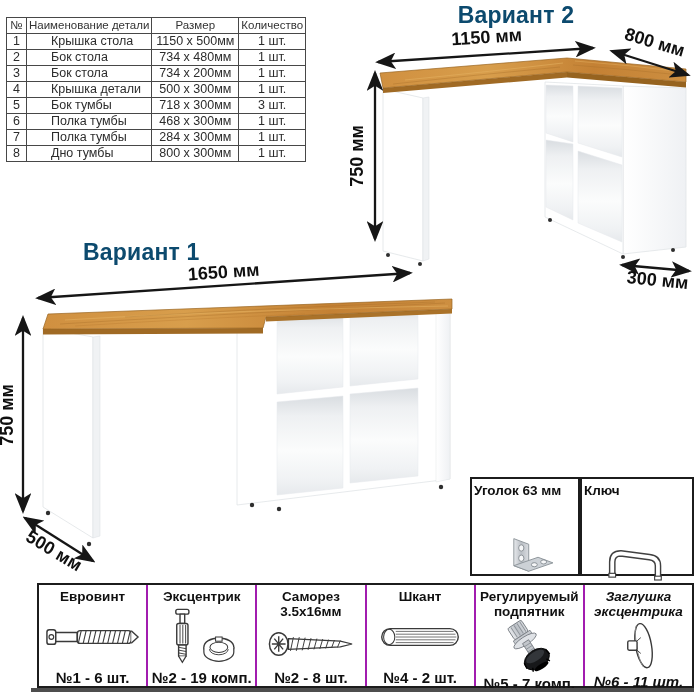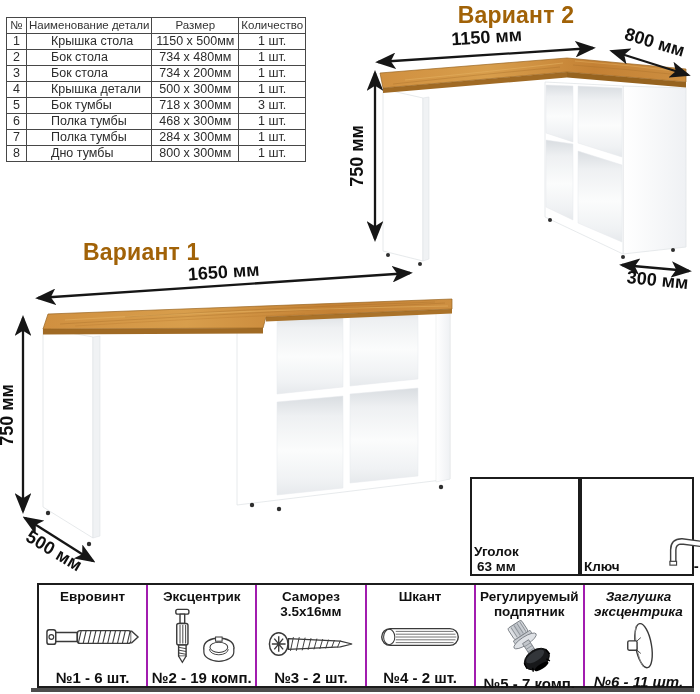--- a/index.html
+++ b/index.html
@@ -7,34 +7,34 @@
          font-family:"Liberation Sans",sans-serif;color:#222;}
 
   
   table.parts{position:absolute;left:6px;top:17px;border-collapse:collapse;table-layout:fixed;}
   .parts th,.parts td{border:1px solid #474747;font-size:12.5px;font-weight:400;color:#2c2c2c;
         height:15px;padding:0 2px;text-align:center;line-height:1.05;white-space:nowrap;overflow:hidden;}
   .parts th{font-size:11.5px;color:#333;}
   .parts td.name{text-align:left;padding-left:24px;}
 
   
-  .vtitle{position:absolute;font-size:23px;font-weight:700;color:#a16207;letter-spacing:.2px;}
+  .vtitle{position:absolute;font-size:23px;font-weight:700;color:#0c4a6e;letter-spacing:.2px;}
   #v2-title{left:335px;top:2px;width:362px;text-align:center;}
   #v1-title{left:83px;top:239px;}
 
   svg.draw{position:absolute;overflow:visible;}
   #v2-svg{left:335px;top:28px;width:362px;height:262px;}
   #v1-svg{left:5px;top:265px;width:462px;height:312px;}
 
   .dim{font-size:18px;font-weight:700;fill:#0f0f0f;}
   .dimline{stroke:#161616;stroke-width:2.3;}
 
   
   .sidebox{position:absolute;top:477px;height:99px;border:2px solid #1c1c1c;background:#fff;
-           display:flex;flex-direction:row;align-items:flex-end;box-sizing:border-box;gap:36px;}
+           display:flex;flex-direction:column;align-items:flex-start;box-sizing:border-box;gap:36px;}
   #sb7{left:470px;width:110px;}
   #sb8{left:580px;width:114px;}
   .hwrow{position:absolute;left:37px;top:583px;width:657px;height:105px;border:2px solid #1c1c1c;
          display:flex;box-sizing:border-box;background:#fff;}
   .hw-cell{flex:1;border-right:2px solid #a21caf;display:flex;flex-direction:column;align-items:center;min-width:0;}
   .hw-cell:last-child{border-right:none;font-style:italic;}
   .hw-name{font-weight:700;font-size:13.5px;line-height:1.12;text-align:center;padding:4px 2px 0 2px;color:#101010;}
   .hw-icon{flex:1;display:flex;align-items:center;justify-content:center;width:100%;}
   .hw-count{font-weight:700;font-size:15px;color:#101010;white-space:nowrap;}
 
@@ -330,21 +330,21 @@
             <line x1="40" y1="11.5" x2="37" y2="24.5"></line>
               <line x1="46" y1="12" x2="43" y2="24"></line>
             <line x1="52" y1="12.5" x2="49" y2="23.5"></line>
               <line x1="58" y1="13" x2="55" y2="23"></line>
             <line x1="64" y1="13.5" x2="61" y2="22.5"></line>
               <line x1="70" y1="14" x2="67" y2="22"></line>
             <line x1="76" y1="14.5" x2="73" y2="21.5"></line>
           </g>
         </svg>
       </div>
-      <div class="hw-count">№3 - 2 шт.</div>
+      <div class="hw-count">№2 - 8 шт.</div>
     </div>
 
     <div class="hw-cell">
       <div class="hw-name">Шкант</div>
       <div class="hw-icon">
         <svg width="90" height="28" viewBox="0 0 92 30">
           <rect class="ico" x="5" y="6" width="82" height="18" rx="9"></rect>
           <ellipse cx="13" cy="15" rx="6" ry="8.2" fill="none" stroke="#3a3a3a" stroke-width="1.1"></ellipse>
           <g stroke="#6a6a6a" stroke-width="1">
             <line x1="20" y1="9" x2="82" y2="9"></line>

